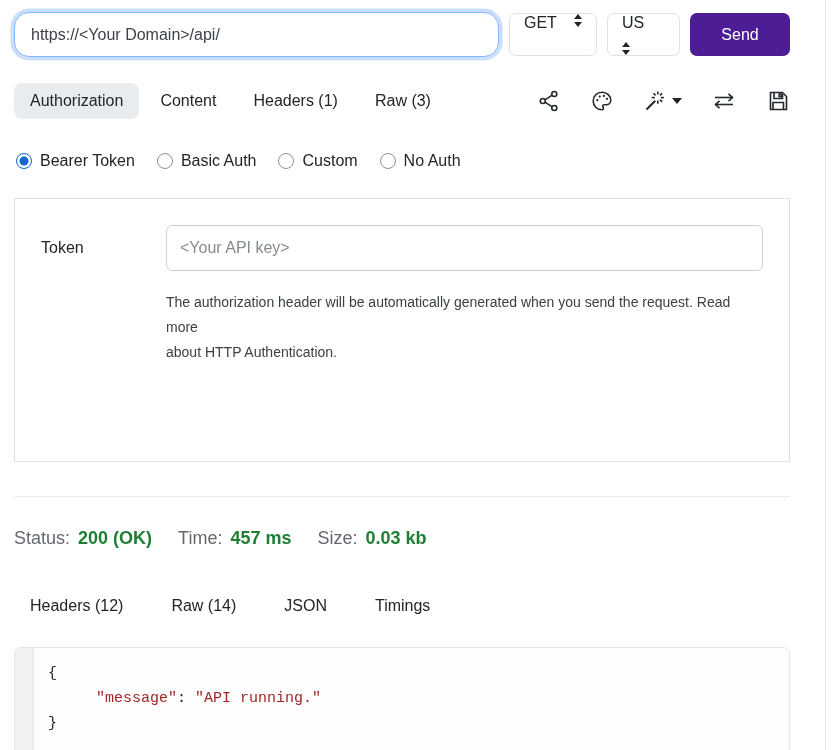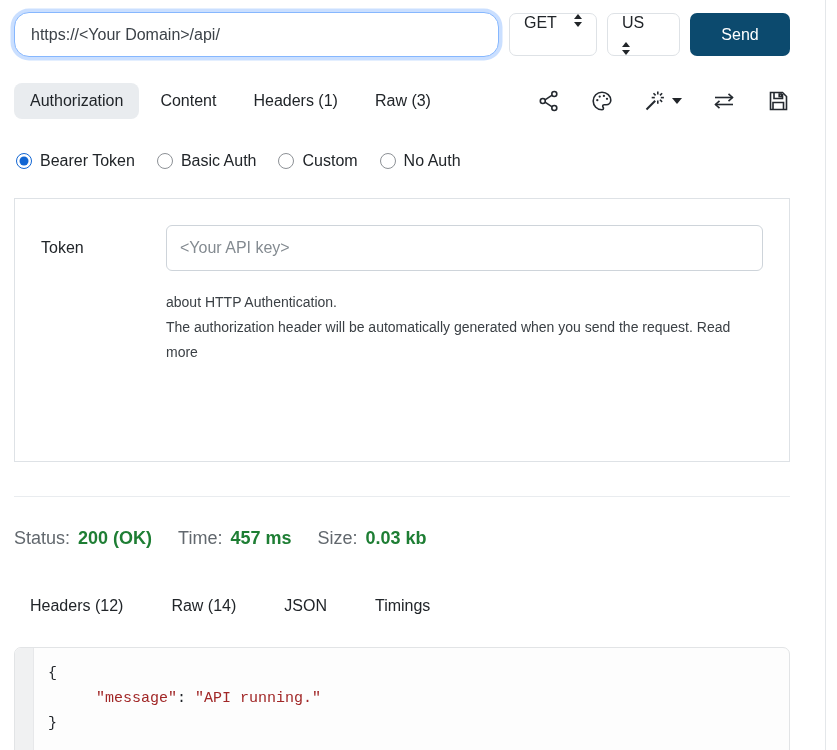--- a/index.html
+++ b/index.html
@@ -14,21 +14,21 @@
     box-shadow:0 0 0 3.5px rgba(13,110,253,.22); font-size:16px; color:#3c4248;
     padding:0 16px; outline:none; font-family:"Liberation Sans", sans-serif; }
   .select-box { height:43px; background:#fff; border:1px solid #dee2e6; border-radius:7px;
     display:flex; align-items:flex-start; justify-content:space-between; padding:0 14px;
     font-size:16px; color:#212529; cursor:pointer; }
   .select-method { width:88px; }
   .select-region { width:73px;flex-direction:column; }
   .stepper { display:flex; flex-direction:column; gap:3px; align-items:center; }
   .tri-up { width:0; height:0; border-left:4.5px solid transparent; border-right:4.5px solid transparent; border-bottom:5px solid #212529; }
   .tri-down { width:0; height:0; border-left:4.5px solid transparent; border-right:4.5px solid transparent; border-top:5px solid #212529; }
-  .send-btn { width:100px; height:43px; border:none; border-radius:7px; background:#0c4a6e;
+  .send-btn { width:100px; height:43px; border:none; border-radius:7px; background:#4c1d95;
     color:#fff; font-size:16px; cursor:pointer; font-family:"Liberation Sans", sans-serif; }
 
   
   .tabs-row { display:flex; align-items:center; margin-top:26px; }
   .tab { font-size:16px; color:#212529; padding:9px 16px; border-radius:8px; cursor:pointer; white-space:nowrap; }
   .tab.active { background:#e9ecef; }
   .tab + .tab { margin-left:5px; }
   .toolbar { margin-left:auto; display:flex; align-items:center; gap:29px; }
   .icon-btn { display:flex; align-items:center; cursor:pointer; }
   .icon-btn svg { display:block; }
@@ -171,22 +171,22 @@
       <span>No Auth</span>
     </label>
   </div>
 
   <div class="panel">
     <div class="panel-row">
       <span class="field-label">Token</span>
       <input class="token-input" type="text" placeholder="&lt;Your API key&gt;" style="">
     </div>
     <div class="help-text">
+      <span class="help-line">The authorization header will be automatically generated when you send the request. Read more</span>
       <span class="help-line">about HTTP Authentication.</span>
-      <span class="help-line">The authorization header will be automatically generated when you send the request. Read more</span>
     </div>
   </div>
 
   <div class="divider"></div>
 
   <div class="status-row">
     <span class="status-group">
       <span class="status-label">Status:</span>
       <span class="status-value">200 (OK)</span>
     </span>

